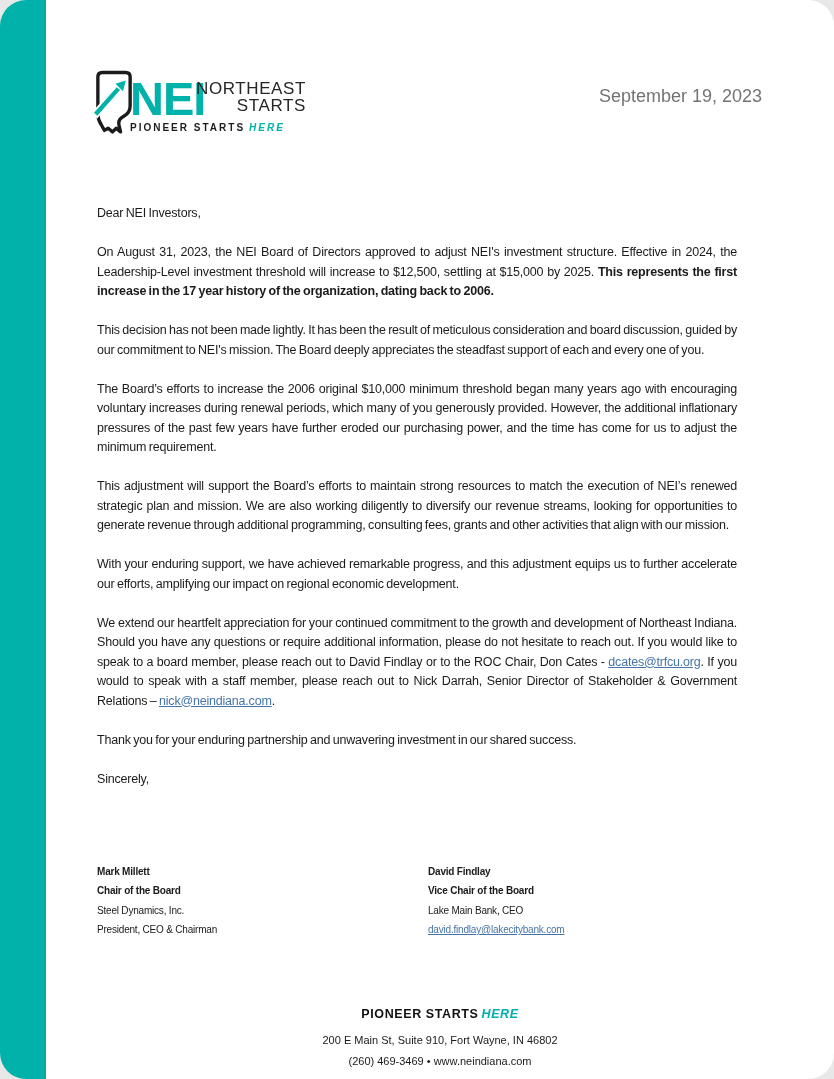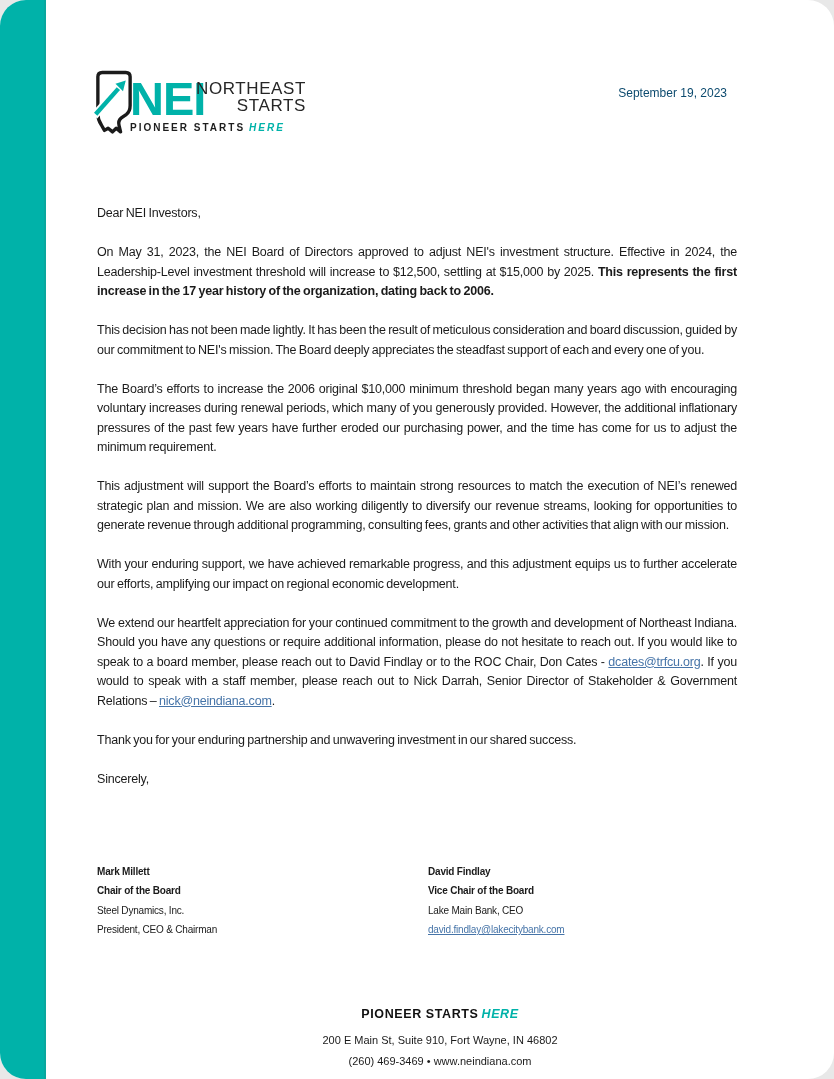--- a/index.html
+++ b/index.html
@@ -23,21 +23,21 @@
   .logo-names { position:absolute; left:104px; top:16px; color:#262626; }
   .logo-names div { font-size:17px; letter-spacing:0.6px; line-height:17px; font-weight:500;text-align:right; }
   .logo-tagline {
     position:absolute; left:38px; top:58px; font-size:10px; font-weight:bold;
     letter-spacing:2px; color:#1d1d1d; white-space:nowrap;
   }
   .logo-tagline .accent-word { color:var(--accent,#00B2A9); font-style:italic; margin-left:4px; }
   
   .date-line {
     position:absolute; left:97px; top:86px; width:630px; text-align:right;
-    font-size:12px; color:#0c4a6e;
+    font-size:18px; color:#737373;padding-left:35px;
   }
   
   .letter-body {
     position:absolute; left:97px; top:204px; width:640px;
     font-size:12.5px; line-height:19.5px; text-align:justify;
     letter-spacing:-0.2px; word-spacing:-0.8px; color:#1b1b1b;
   }
   .para, .salutation, .closing { margin:0 0 19.5px 0; }
   .closing { margin-bottom:0;margin-top:14px; }
   .bold { font-weight:bold; }
@@ -81,21 +81,21 @@
     <div class="logo-tagline">
       <span>PIONEER STARTS</span><span class="accent-word">HERE</span>
     </div>
   </div>
 
   <div class="date-line">September 19, 2023</div>
 
   <div class="letter-body">
     <p class="salutation">Dear NEI Investors,</p>
     <div>
-        <p class="para"><span>On May 31, 2023, the NEI Board of Directors approved to adjust NEI's investment structure. Effective in 2024, the Leadership-Level investment threshold will increase to $12,500, settling at $15,000 by 2025. </span><span class="bold">This represents the first increase in the 17 year history of the organization, dating back to 2006.</span></p>
+        <p class="para"><span>On August 31, 2023, the NEI Board of Directors approved to adjust NEI's investment structure. Effective in 2024, the Leadership-Level investment threshold will increase to $12,500, settling at $15,000 by 2025. </span><span class="bold">This represents the first increase in the 17 year history of the organization, dating back to 2006.</span></p>
         <p class="para"><span>This decision has not been made lightly. It has been the result of meticulous consideration and board discussion, guided by our commitment to NEI's mission. The Board deeply appreciates the steadfast support of each and every one of you.</span></p>
         <p class="para"><span>The Board’s efforts to increase the 2006 original $10,000 minimum threshold began many years ago with encouraging voluntary increases during renewal periods, which many of you generously provided. However, the additional inflationary pressures of the past few years have further eroded our purchasing power, and the time has come for us to adjust the minimum requirement.</span></p>
         <p class="para"><span>This adjustment will support the Board’s efforts to maintain strong resources to match the execution of NEI’s renewed strategic plan and mission. We are also working diligently to diversify our revenue streams, looking for opportunities to generate revenue through additional programming, consulting fees, grants and other activities that align with our mission.</span></p>
         <p class="para"><span>With your enduring support, we have achieved remarkable progress, and this adjustment equips us to further accelerate our efforts, amplifying our impact on regional economic development.</span></p>
         <p class="para"><span>We extend our heartfelt appreciation for your continued commitment to the growth and development of Northeast Indiana. Should you have any questions or require additional information, please do not hesitate to reach out. If you would like to speak to a board member, please reach out to David Findlay or to the ROC Chair, Don Cates - </span><a class="link" href="#">dcates@trfcu.org</a><span>. If you would to speak with a staff member, please reach out to Nick Darrah, Senior Director of Stakeholder &amp; Government Relations – </span><a class="link" href="#">nick@neindiana.com</a><span>.</span></p>
         <p class="para"><span>Thank you for your enduring partnership and unwavering investment in our shared success.</span></p>
       </div>
     <p class="closing">Sincerely,</p>
   </div>
 

